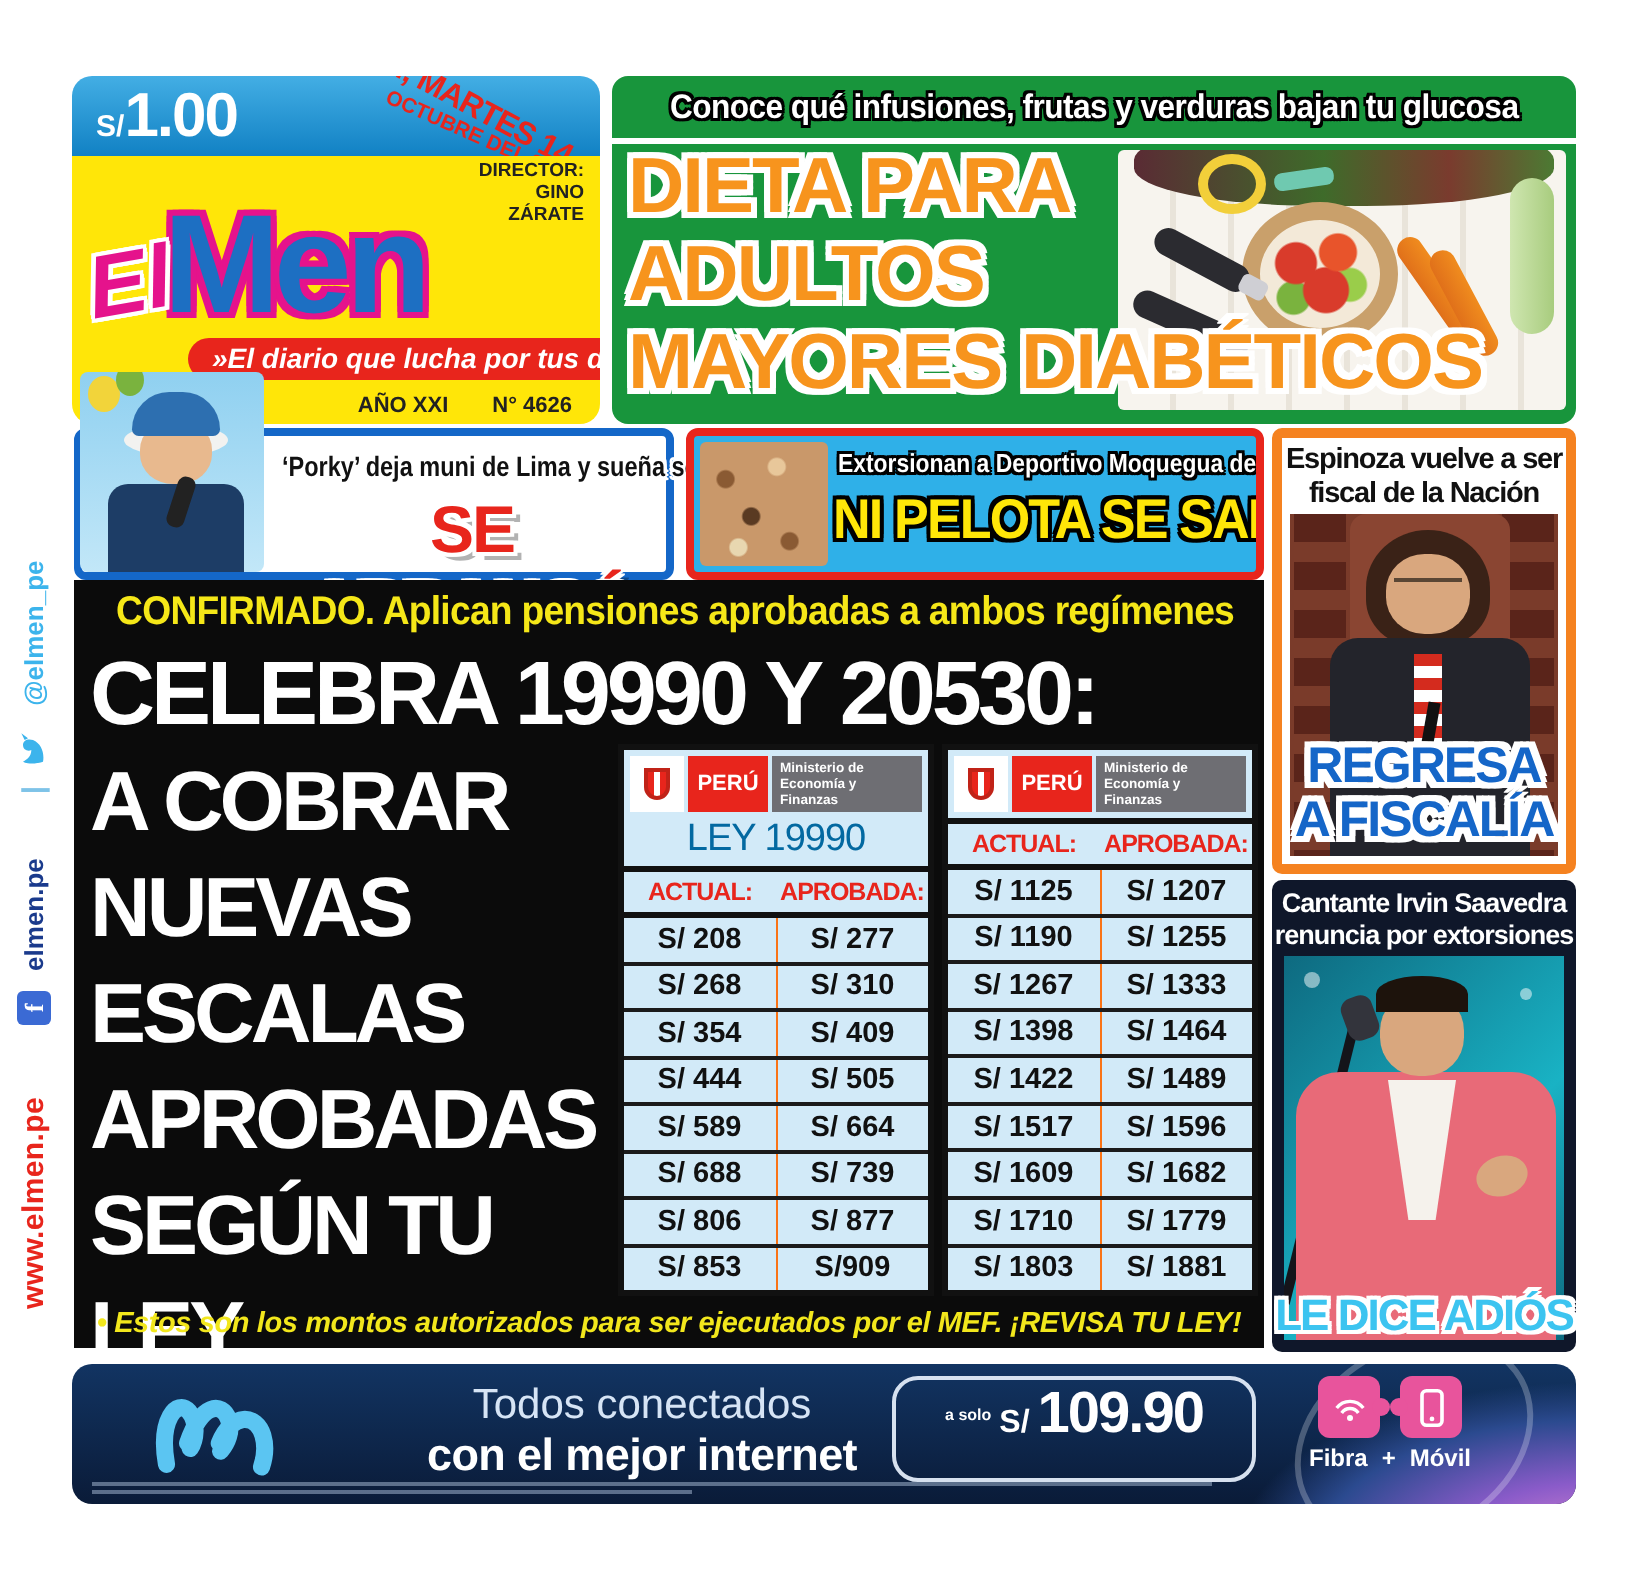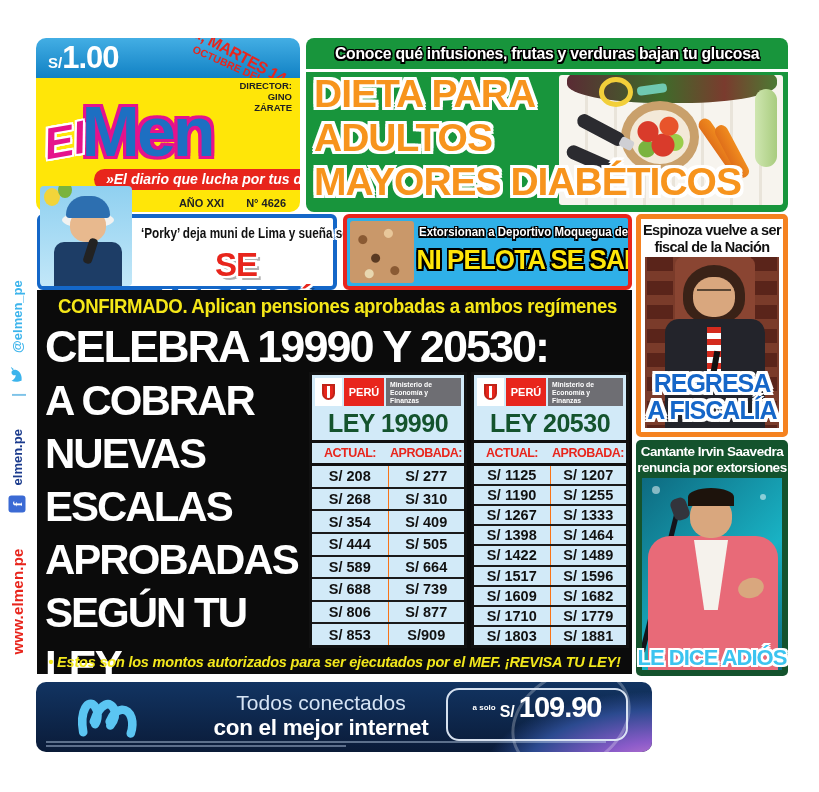--- a/index.html
+++ b/index.html
@@ -114,21 +114,21 @@
   .f-face { position:absolute; left:48px; top:20px; width:42px; height:40px; border-radius:46%; background:#d9a77e; }
   .f-glasses { position:absolute; left:52px; top:32px; width:34px; height:6px; border-top:2px solid #5a4634; }
   .f-suit { position:absolute; left:20px; top:62px; width:100px; height:120px; border-radius:14px 14px 0 0; background:#23242b; }
   .f-lanyard { position:absolute; left:62px; top:70px; width:14px; height:54px;
     background:repeating-linear-gradient(#d42b1e 0 6px,#fff 6px 12px); }
   .f-mic { position:absolute; left:66px; top:94px; width:6px; height:38px; background:#111; transform:rotate(10deg); }
   .esp-head { position:absolute; left:0; bottom:8px; width:100%; text-align:center; color:#1566c8; font-weight:bold;
     font-size:25px; line-height:27px; letter-spacing:-1px; z-index:3; }
 
   
-  .saa-box { position:absolute; left:636px; top:440px; width:152px; height:236px; background:#14532d; border-radius:5px; }
+  .saa-box { position:absolute; left:636px; top:440px; width:152px; height:236px; background:#0f172a; border-radius:5px; }
   .saa-kicker { margin-top:4px; text-align:center; color:#fff; font-weight:bold; font-size:13.5px; line-height:1.15; letter-spacing:-.5px; }
   .saa-photo { position:absolute; left:6px; right:6px; top:38px; bottom:6px; overflow:hidden;
     background:linear-gradient(135deg,#0e6a80,#19b2c4 60%,#0e6a80); }
   .s-light { position:absolute; border-radius:50%; background:rgba(255,255,255,.5); }
   .sl1 { left:10px; top:8px; width:8px; height:8px; } .sl2 { right:16px; top:16px; width:6px; height:6px; }
   .s-jacket { position:absolute; left:6px; top:58px; width:130px; height:140px; border-radius:22px 22px 0 0; background:#e86a78; }
   .s-shirt { position:absolute; left:52px; top:62px; width:34px; height:70px; background:#f5f2ec;
     clip-path:polygon(0 0,100% 0,70% 100%,30% 100%); }
   .s-face { position:absolute; left:48px; top:18px; width:42px; height:42px; border-radius:46%; background:#d9a77e; }
   .s-hair { position:absolute; left:46px; top:10px; width:46px; height:18px; border-radius:50% 50% 0 0; background:#1d130c; }
@@ -152,31 +152,31 @@
   .ptable { position:absolute; top:82px; height:276px; background:#d2eaf8; border:3px solid #111;
     display:flex; flex-direction:column; }
   .pt-1 { left:272px; width:158px; } .pt-2 { left:434px; width:158px; }
   .mef-bar { height:34px; display:flex; align-items:stretch; gap:2px; padding:3px; }
   .mef-shield-box { width:27px; background:#fff; display:flex; align-items:center; justify-content:center; }
   .mef-shield { width:13px; height:16px; border:2px solid #c02318; border-radius:0 0 7px 7px;
     background:linear-gradient(90deg,#e8251c 34%,#fff 34% 66%,#e8251c 66%); }
   .mef-peru { width:40px; background:#e8251c; color:#fff; font-weight:bold; font-size:11px;
     display:flex; align-items:center; justify-content:center; }
   .mef-min { flex:1; background:#6e6e73; color:#fff; font-size:6.8px; line-height:1.2; padding:3px 4px; font-weight:bold; }
-  .pt-title { text-align:center; color:#14532d; font-weight:bold; font-size:25px; letter-spacing:-.5px; padding-bottom:2px; }
+  .pt-title { text-align:center; color:#0369a1; font-weight:normal; font-size:19px; letter-spacing:-.5px; padding-bottom:2px; }
   .pt-header { display:flex; border-top:3px solid #111; border-bottom:3px solid #111; }
   .pt-header div { flex:1; text-align:center; color:#e8251c; font-weight:bold; font-size:12.5px; padding:3px 0; letter-spacing:-.5px; }
   .pt-rows { flex:1; display:flex; flex-direction:column; }
   .trow { flex:1; display:flex; border-top:2px solid #1b1b1b; }
   .trow:first-child { border-top:none; }
   .tcell { flex:1; display:flex; align-items:center; justify-content:center; color:#111; font-weight:bold; font-size:14.5px; }
   .tcell + .tcell { border-left:1px solid #f97316; }
 
   
-  .ad { position:absolute; left:36px; top:682px; width:616px; height:70px; border-radius:10px; overflow:hidden;
+  .ad { position:absolute; left:36px; top:682px; width:752px; height:70px; border-radius:10px; overflow:hidden;
     background:linear-gradient(#123462,#0a1b38); }
   .ad-swirl { position:absolute; right:0; top:0; width:190px; height:70px;
     background:radial-gradient(120% 150% at 105% 130%,#e08ad2 0%,#8a5bc9 30%,#2b4a8f 60%,rgba(43,74,143,0) 78%); }
   .ad-swirl:before { content:""; position:absolute; right:18px; top:-10px; width:120px; height:90px; border-radius:50%;
     border:3px solid rgba(255,255,255,.25); transform:rotate(-30deg); }
   .ad-logo { position:absolute; left:38px; top:8px; }
   .ad-head { position:absolute; left:140px; top:9px; width:290px; text-align:center; line-height:1.15; }
   .ad-h1 { color:#d6e4f5; font-size:21px; }
   .ad-h2 { color:#fff; font-size:22.5px; font-weight:bold; letter-spacing:-.3px; }
   .ad-vline { position:absolute; left:398px; top:6px; width:1px; height:58px; background:rgba(255,255,255,.0); }
@@ -397,21 +397,20 @@
     </div>
 
     <div class="ptable pt-2">
       <div class="mef-bar">
         <div class="mef-shield-box">
             <div class="mef-shield"></div>
           </div>
         <div class="mef-peru">PERÚ</div>
         <div class="mef-min">Ministerio de Economía y Finanzas</div>
       </div>
-      <div class="pt-title">LEY 20530</div>
       <div class="pt-header">
         <div>ACTUAL:</div>
         <div>APROBADA:</div>
       </div>
       <div class="pt-rows">
           <div class="trow">
             <div class="tcell">S/ 1125</div>
             <div class="tcell">S/ 1207</div>
           </div>
           <div class="trow">

